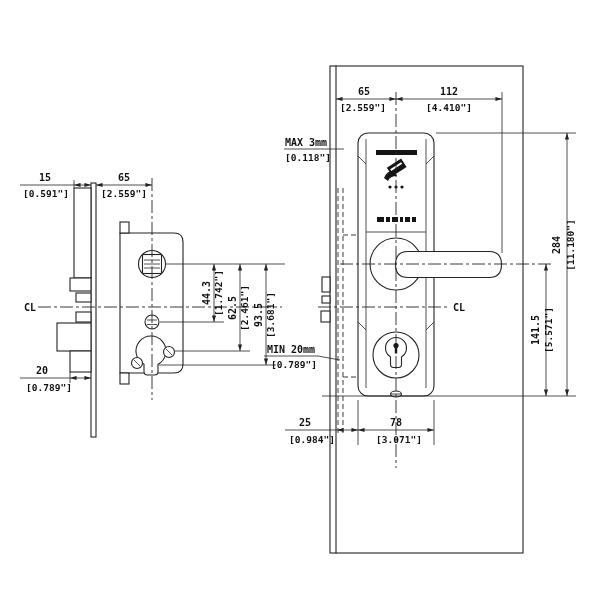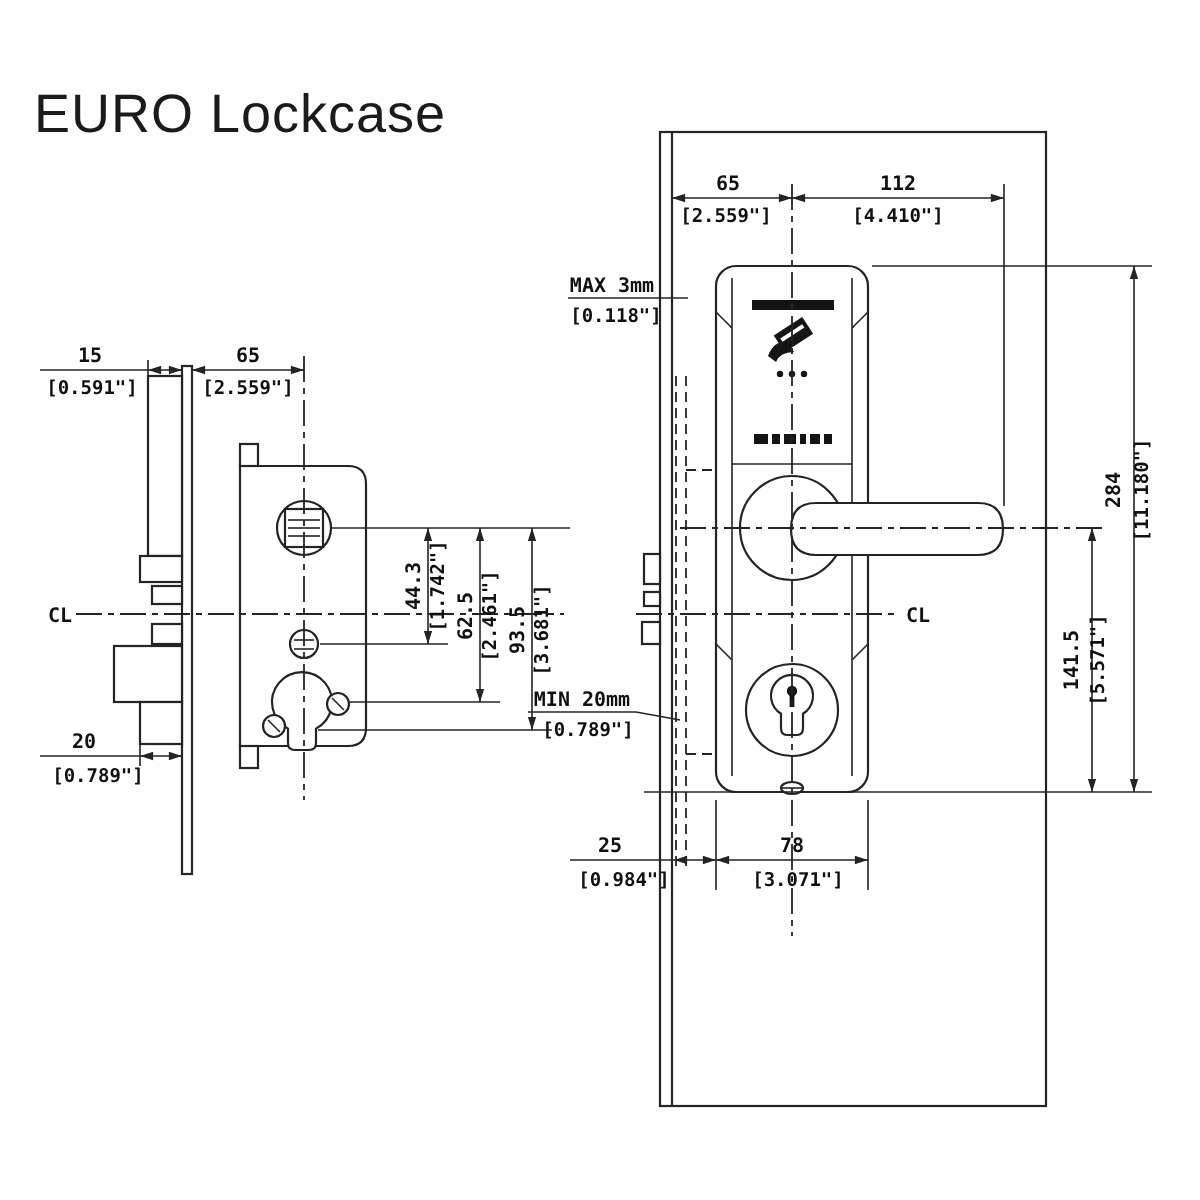--- a/index.html
+++ b/index.html
@@ -13,21 +13,20 @@
   .cl{stroke:#242424;stroke-width:.9;stroke-dasharray:13 3 3 3;fill:none;}
   .hid{stroke:#242424;stroke-width:.9;stroke-dasharray:5 3;fill:none;}
   .blk{fill:#151515;stroke:none;}
   .dimtxt{font-family:"DejaVu Sans Mono",monospace;font-weight:bold;font-size:10px;fill:#111;}
   .dimtxt-s{font-family:"DejaVu Sans Mono",monospace;font-weight:bold;font-size:9.5px;fill:#111;}
 </style>
 </head>
 <body>
 
 <div class="canvas">
-  <div class="title">EURO Lockcase</div>
 
   <svg width="600" height="600" viewBox="0 0 600 600">
     <defs>
       <marker id="ae" orient="auto" markerWidth="10" markerHeight="7" refX="8.6" refY="3">
         <path d="M0.4,0.4 L8.6,3 L0.4,5.6 Z" fill="#242424"></path>
       </marker>
       <marker id="as" orient="auto" markerWidth="10" markerHeight="7" refX="0.4" refY="3">
         <path d="M8.6,0.4 L0.4,3 L8.6,5.6 Z" fill="#242424"></path>
       </marker>
     </defs>

